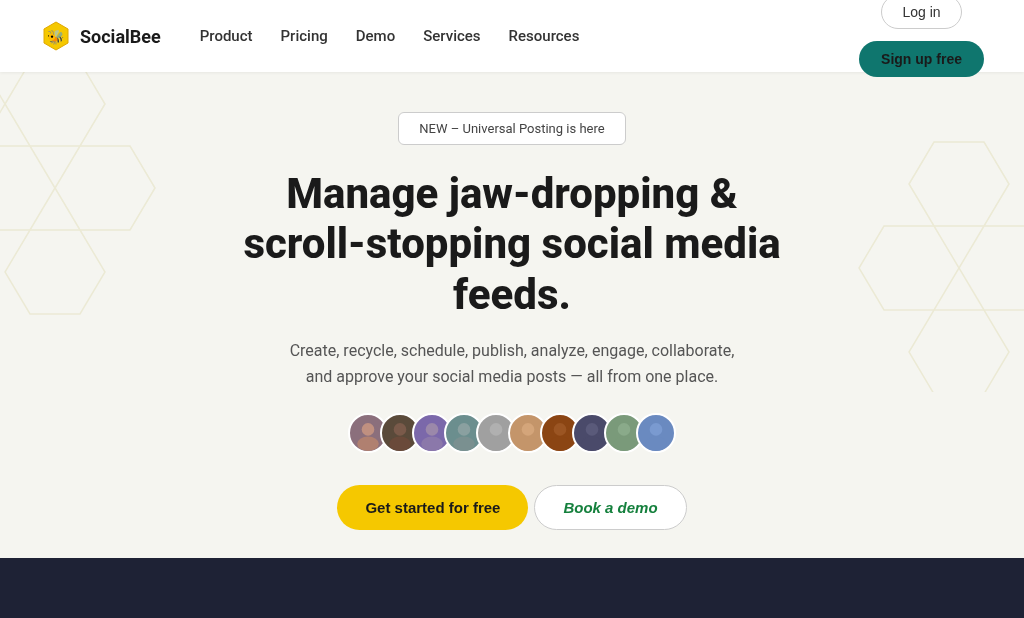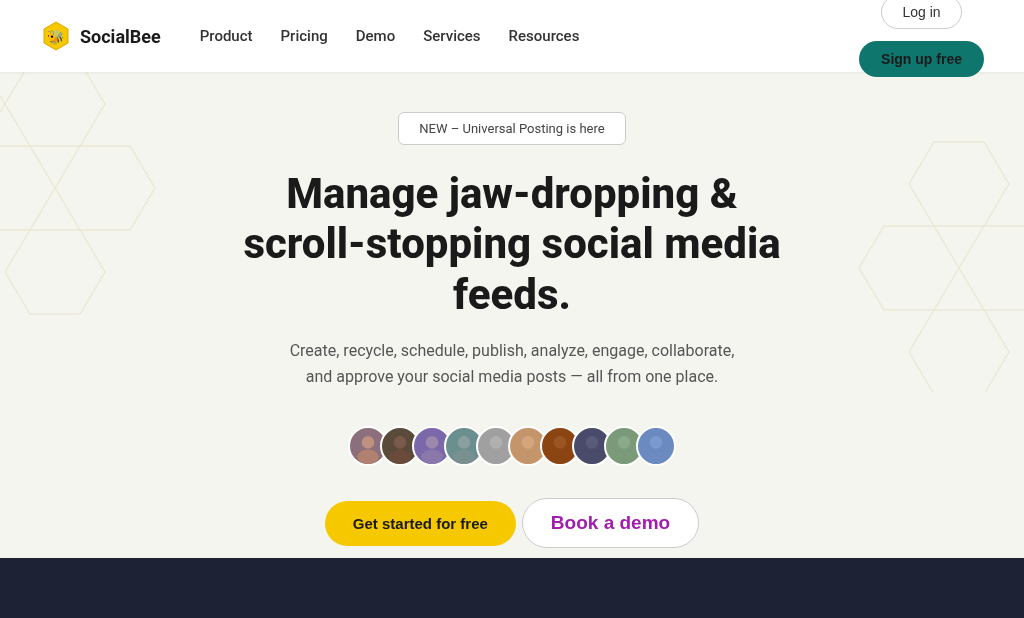--- a/index.html
+++ b/index.html
@@ -137,21 +137,21 @@
       position: relative;
       z-index: 2;
     }
 
     
     .hero-sub {
       font-size: 16px;
       color: #555;
       max-width: 460px;
       line-height: 1.6;
-      margin-bottom: 37px;
+      margin-bottom: 24px;
       position: relative;
       z-index: 2;
     }
 
     
     .avatars-section {
       display: flex;
       flex-direction: column;
       align-items: center;
       margin-bottom: 24px;
@@ -202,24 +202,25 @@
       font-size: 15px;
       font-weight: 700;
       color: #1a1a1a;
       cursor: pointer;
     }
     .btn-book-demo {
       padding: 13px 28px;
       background: #fff;
       border: 1.5px solid #ccc;
       border-radius: 30px;
-      font-size: 19px;
+      font-size: 15px;
       font-weight: 600;
-      color: #a21caf;
-      cursor: pointer;
+      color: #15803d;
+      cursor: pointer;
+      font-style: italic;
     }
 
     
     .dark-bar {
       position: absolute;
       bottom: 0;
       left: 0;
       right: 0;
       height: 60px;
       background: #1e2235;

